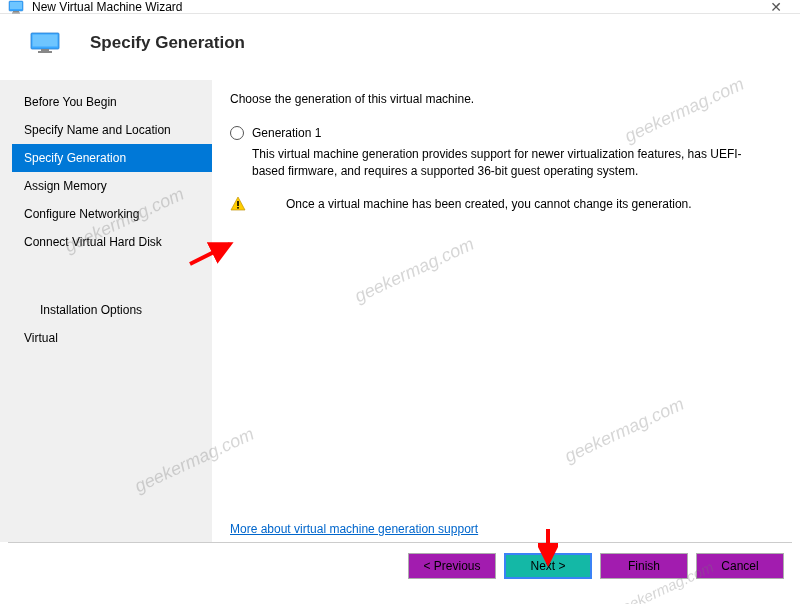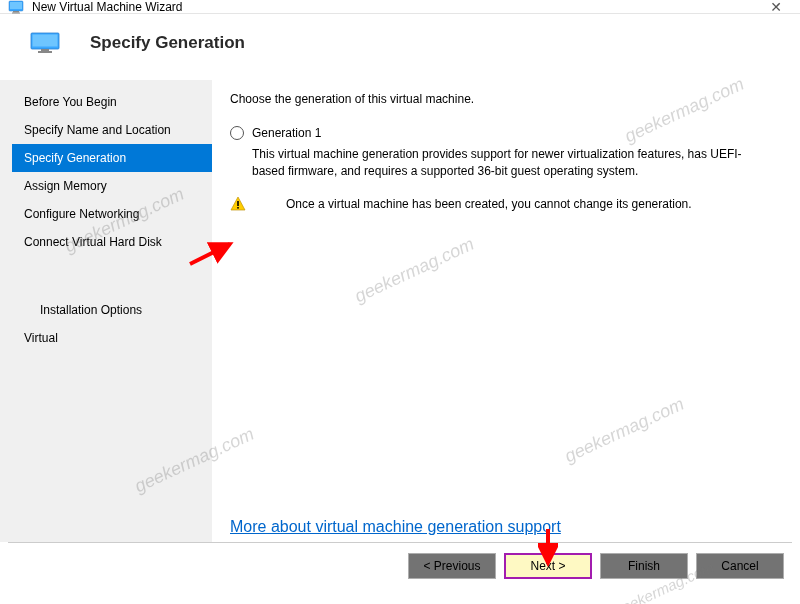--- a/index.html
+++ b/index.html
@@ -127,45 +127,45 @@
       flex-shrink: 0;
       margin-right: 8px;
     }
     .more-link {
       color: #0066cc;
       text-decoration: underline;
       cursor: pointer;
       position: absolute;
       bottom: 6px;
       left: 18px;
-      font-size: 16px;
+      font-size: 12px;
     }
     .separator {
       height:1px;
       background:#ccc;
       margin: 0 8px;
     }
     .footer {
       display: flex;
       justify-content: flex-end;
       padding: 10px 16px;
       gap: 8px;
     }
     .btn {
       width: 88px;
       height: 26px;
       border: 1px solid #adadad;
-      background: #737373;
+      background: #a21caf;
       font-size: 12px;
       cursor: pointer;
       color: #000;
     }
     .btn.primary {
-      border: 2px solid #a21caf;
-      background: #fef9c3;
+      border: 2px solid #3b82f6;
+      background: #14b8a6;
     }
     .arrow-red {
       position: absolute;
       pointer-events: none;
     }
     .watermark {
       position: absolute;
       color: rgba(120,120,120,0.3);
       font-size: 18px;
       font-style: italic;

